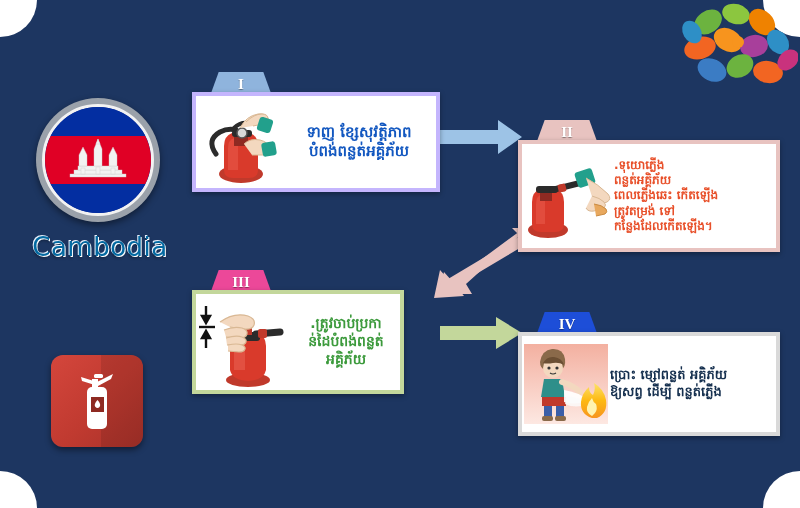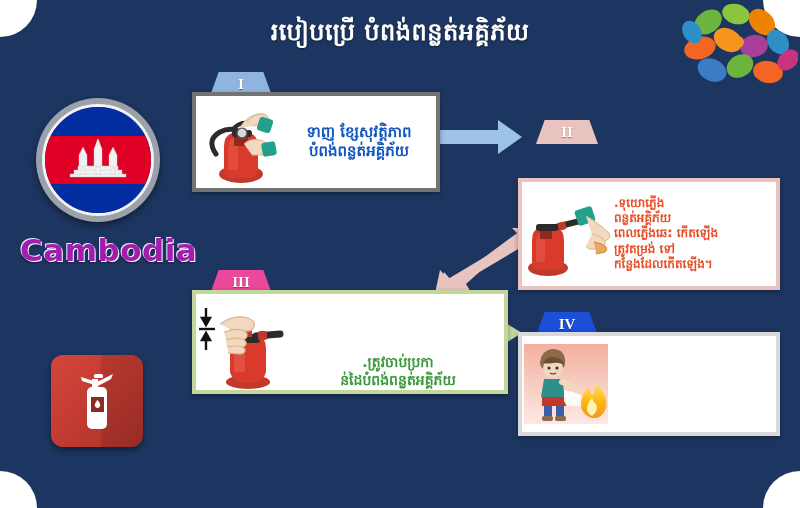--- a/index.html
+++ b/index.html
@@ -26,21 +26,21 @@
 
   
   #flag-badge{position:absolute;left:36px;top:98px;width:124px;height:124px;border-radius:50%;
               background:#9aa1aa;box-shadow:0 3px 7px rgba(0,0,0,.45);padding:6px;box-sizing:border-box;}
   #flag-inner{width:100%;height:100%;border-radius:50%;overflow:hidden;border:3px solid #f2f2f2;box-sizing:border-box;position:relative;background:#0a2896;}
   .fl-blue-top{position:absolute;left:0;top:0;width:100%;height:27%;background:#032ea1;}
   .fl-red{position:absolute;left:0;top:27%;width:100%;height:46%;background:#e00025;}
   .fl-blue-bot{position:absolute;left:0;bottom:0;width:100%;height:27%;background:#032ea1;}
   #wat{position:absolute;left:50%;top:50%;transform:translate(-50%,-50%);}
   #country-name{position:absolute;left:20px;top:232px;width:160px;text-align:center;
-                color:#a21caf;font-size:31px;font-weight:bold;letter-spacing:.5px;
+                color:#0369a1;font-size:26px;font-weight:normal;letter-spacing:.5px;
                 text-shadow:1px 1px 0 #ffffff,-1px -1px 0 #e8f0fb,0 2px 3px rgba(0,0,0,.4);}
 
   
   #ext-icon{position:absolute;left:51px;top:355px;width:92px;height:92px;border-radius:12px;
             background:linear-gradient(135deg,#d4463c 0%,#c03a30 55%,#a8322a 100%);
             box-shadow:0 3px 6px rgba(0,0,0,.45);overflow:hidden;}
   #ext-icon .shade{position:absolute;right:0;top:0;width:46%;height:100%;background:rgba(0,0,0,.10);}
 
   
   .step{position:absolute;}
@@ -49,63 +49,62 @@
        display:flex;align-items:center;justify-content:center;
        color:#ffffff;font-size:15px;font-weight:bold;font-family:"Liberation Serif",serif;
        text-shadow:0 1px 1px rgba(0,0,0,.4);}
   .card{position:absolute;top:20px;left:0;box-sizing:border-box;background:#ffffff;
         display:flex;align-items:center;box-shadow:0 2px 5px rgba(0,0,0,.35);}
   .card .pic{flex:0 0 auto;display:flex;align-items:center;justify-content:center;}
   .card .txt{flex:1 1 auto;line-height:1.28;font-weight:bold;white-space:pre-line;}
 
   
   #step1 .tab{background:#8fb4dd;}
-  #step1 .card{border:4px solid #737373;}
+  #step1 .card{border:4px solid #c4b5fd;}
   #step1 .txt{color:#1257c0;font-size:15px;text-align:center;}
 
   #step2 .tab{background:#e8c3c0;text-align:center;}
   #step2 .card{border:4px solid #e8c3c0;}
   #step2 .txt{color:#e8502a;font-size:12px;text-align:left;}
 
   #step3 .tab{background:#ec4899;}
   #step3 .card{border:4px solid #c3d79b;}
   #step3 .txt{color:#3c9a3c;font-size:14px;text-align:center;}
 
   #step4 .tab{background:#1d4ed8;}
   #step4 .card{border:4px solid #d9d9d9;}
   #step4 .txt{color:#16304f;font-size:13px;text-align:left;}
 
   
   #step1{left:192px;top:72px;width:248px;}
   #step1 .card{width:248px;height:100px;}
   #step2{left:518px;top:120px;width:262px;}
-  #step2 .card{width:262px;height:112px;margin-top:38px;}
+  #step2 .card{width:262px;height:112px;}
   #step3{left:192px;top:270px;width:262px;}
-  #step3 .card{width:316px;height:104px;align-items:flex-end;}
+  #step3 .card{width:212px;height:104px;}
   #step4{left:518px;top:312px;width:262px;}
   #step4 .card{width:262px;height:104px;}
 
   
   .arrow-svg{position:absolute;overflow:visible;}
   #arrow1{left:440px;top:118px;}
   #arrow2{left:430px;top:228px;}
   #arrow3{left:440px;top:316px;}
 </style>
 </head>
 <body>
 
 <div id="stage">
   <div id="panel">
     <div class="corner tl"></div>
     <div class="corner tr"></div>
     <div class="corner bl"></div>
     <div class="corner br"></div>
   </div>
 
-  <div id="title">របៀបប្រើ បំពង់ពន្លត់អគ្គិភ័យ</div>
 
   <div id="logo">
     <svg width="120" height="82" viewBox="0 0 120 82">
       <g>
         <ellipse cx="30" cy="20" rx="15" ry="11" transform="rotate(-35 30 20)" fill="#6cb33f"></ellipse>
         <ellipse cx="58" cy="12" rx="14" ry="10" transform="rotate(15 58 12)" fill="#8cc63f"></ellipse>
         <ellipse cx="84" cy="20" rx="15" ry="11" transform="rotate(45 84 20)" fill="#ef8200"></ellipse>
         <ellipse cx="22" cy="46" rx="16" ry="11" transform="rotate(-15 22 46)" fill="#f26522"></ellipse>
         <ellipse cx="50" cy="38" rx="15" ry="11" transform="rotate(30 50 38)" fill="#f7941e"></ellipse>
         <ellipse cx="76" cy="44" rx="14" ry="11" transform="rotate(-10 76 44)" fill="#a83f9b"></ellipse>
@@ -282,15 +281,17 @@
             <path d="M40 40 q12 4 18 10" stroke="#f3d8bf" stroke-width="6" fill="none" stroke-linecap="round"></path>
           </g>
           <path d="M42 48 q14 2 24 10 q-12 6 -24 2 z" fill="#ffffff" opacity=".92"></path>
           <path d="M44 54 q14 1 22 8 q-12 5 -23 0 z" fill="#fafafa" opacity=".85"></path>
           <g>
             <path d="M70 76 q-12 -4 -11 -16 q1 -9 8 -15 q0 6 4 8 q3 -6 1 -12 q10 6 12 17 q2 13 -9 18 z" fill="url(#flameGrad)"></path>
             <path d="M70 74 q-6 -3 -5 -9 q1 -5 5 -9 q1 4 4 6 q2 5 -1 9 z" fill="#fff3b0"></path>
           </g>
         </svg>
       </div>
+      <div class="txt">ប្រោះ ម្សៅពន្លត់ អគ្គិភ័យ
+ឱ្យសព្វ ដើម្បី ពន្លត់ភ្លើង</div>
     </div>
   </div>
 </div>
 
 </body></html>

